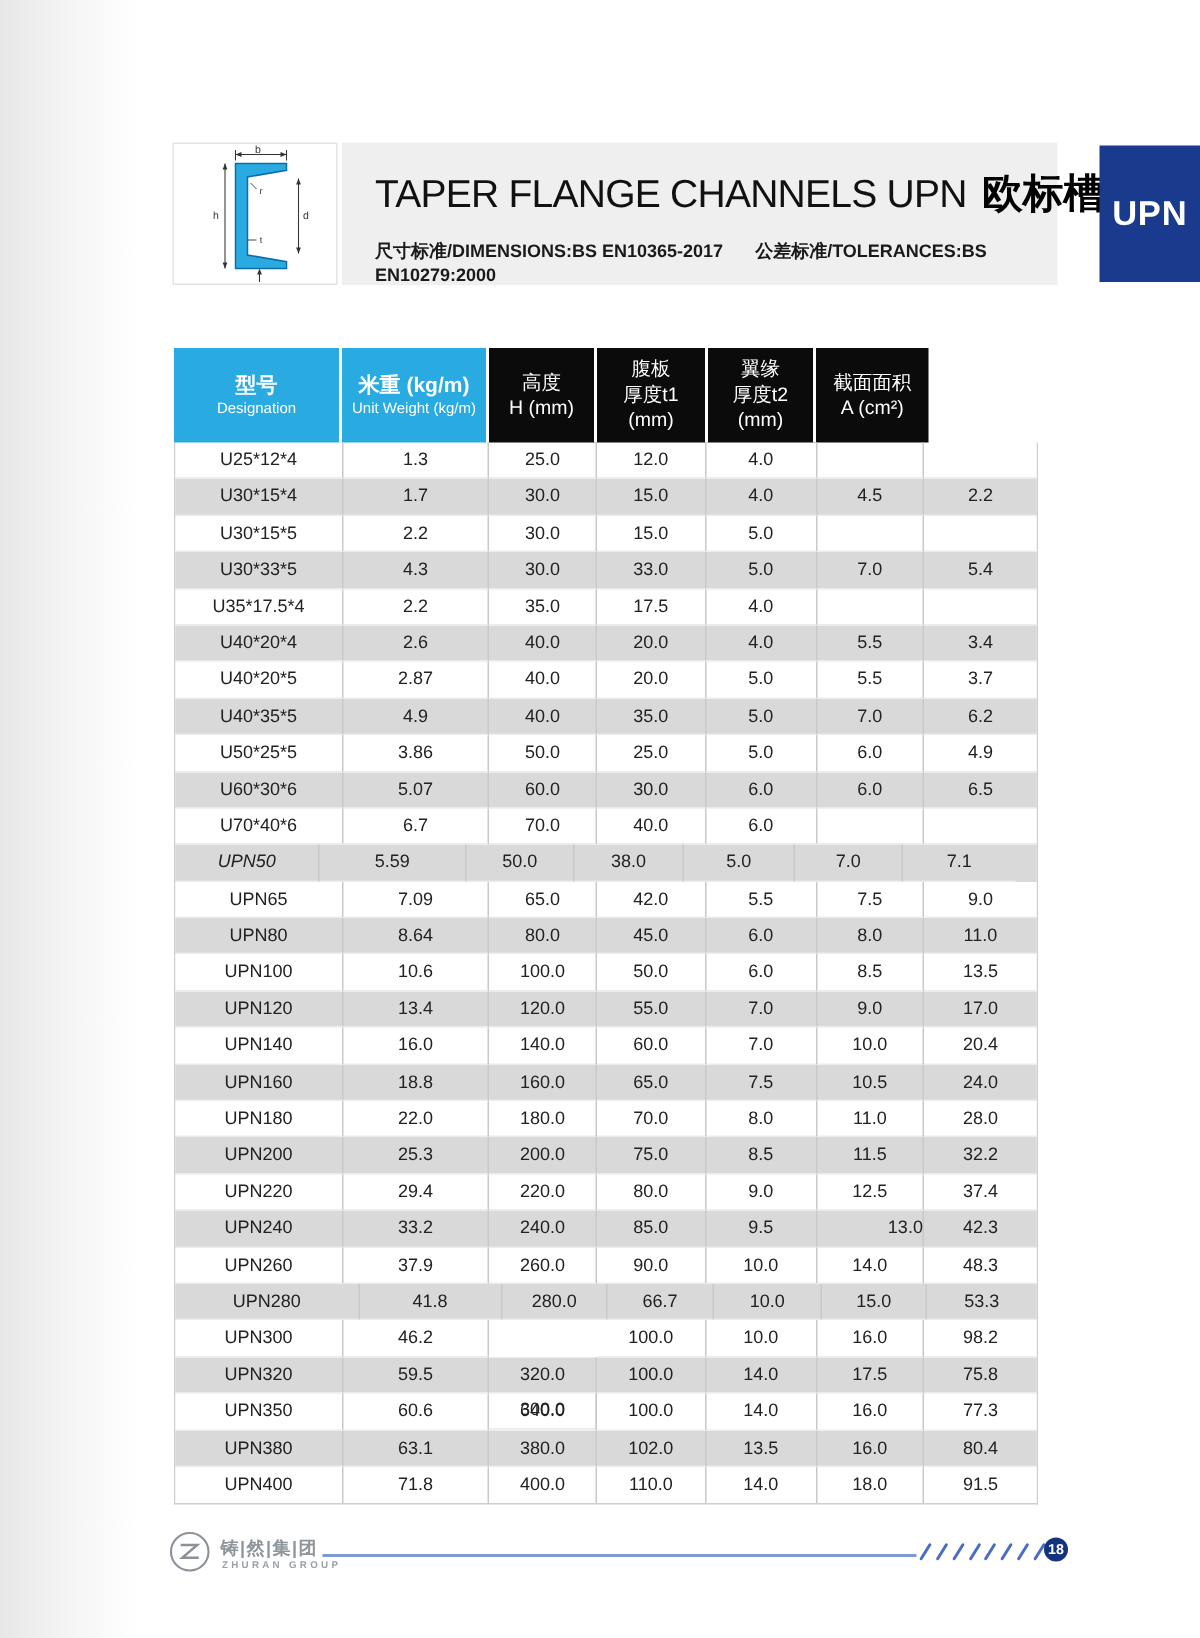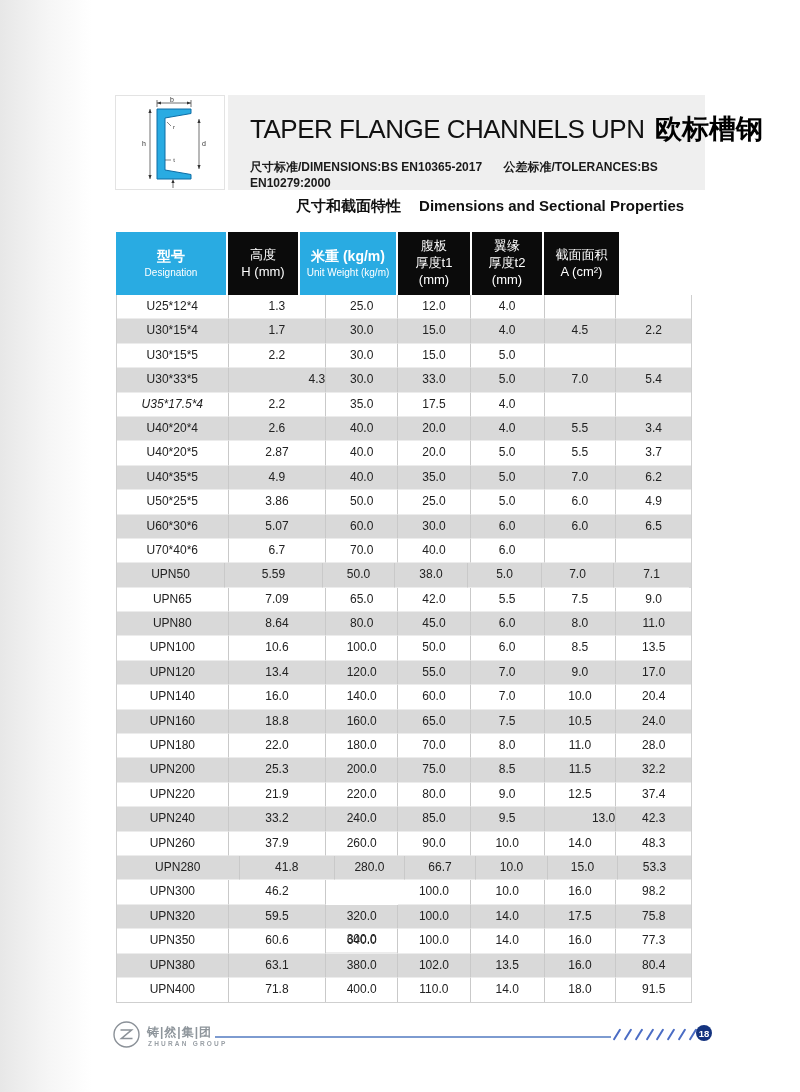--- a/index.html
+++ b/index.html
@@ -107,39 +107,36 @@
     <div class="title-line">
       <span class="title-en">TAPER FLANGE CHANNELS UPN</span>
       <span class="title-cn">欧标槽钢</span>
     </div>
     <div class="subtitle">
       <span>尺寸标准/DIMENSIONS:BS EN10365-2017</span>
       <span>公差标准/TOLERANCES:BS EN10279:2000</span>
     </div>
   </div>
 
-
-  <div class="section-title">
-    <span class="cn">尺寸和截面特性</span>
-    <span class="en">Dimensions and Sectional Properties</span>
-  </div>
+  <div class="upn-badge">UPN</div>
+
 
   <div class="spec-table">
     <div class="thead" id="thead">
         <div class="th blue" style="width: 112px;">
           <div class="th-cn">型号</div>
           <div class="th-sub">Designation</div>
         </div>
+        <div class="th blue" style="width: 98px;">
+          <div class="th-cn">米重 (kg/m)</div>
+          <div class="th-sub">Unit Weight (kg/m)</div>
+        </div>
         <div class="th dark" style="width: 72px;">
           <div class="th-line">高度</div>
           <div class="th-line">H (mm)</div>
-        </div>
-        <div class="th blue" style="width: 98px;">
-          <div class="th-cn">米重 (kg/m)</div>
-          <div class="th-sub">Unit Weight (kg/m)</div>
         </div>
         <div class="th dark" style="width: 74px;">
           <div class="th-line">腹板</div>
           <div class="th-line">厚度t1</div>
           <div class="th-line">(mm)</div>
         </div>
         <div class="th dark" style="width: 72px;">
           <div class="th-line">翼缘</div>
           <div class="th-line">厚度t2</div>
           <div class="th-line">(mm)</div>
@@ -172,29 +169,29 @@
           <div class="td" style="width: 112px;">U30*15*5</div>
           <div class="td" style="width: 98px;">2.2</div>
           <div class="td" style="width: 72px;">30.0</div>
           <div class="td" style="width: 73px;">15.0</div>
           <div class="td" style="width: 74px;">5.0</div>
           <div class="td" style="width: 72px;"></div>
           <div class="td" style="width: 75px;"></div>
         </div>
         <div class="tr even">
           <div class="td" style="width: 112px;">U30*33*5</div>
-          <div class="td" style="width: 98px; text-align: right;">4.3</div>
+          <div class="td" style="width: 98px;">4.3</div>
           <div class="td" style="width: 72px;">30.0</div>
           <div class="td" style="width: 73px;">33.0</div>
           <div class="td" style="width: 74px;">5.0</div>
           <div class="td" style="width: 72px;">7.0</div>
           <div class="td" style="width: 75px;">5.4</div>
         </div>
         <div class="tr odd">
-          <div class="td" style="width: 112px; font-style: italic;">U35*17.5*4</div>
+          <div class="td" style="width: 112px;">U35*17.5*4</div>
           <div class="td" style="width: 98px;">2.2</div>
           <div class="td" style="width: 72px;">35.0</div>
           <div class="td" style="width: 73px;">17.5</div>
           <div class="td" style="width: 74px;">4.0</div>
           <div class="td" style="width: 72px;"></div>
           <div class="td" style="width: 75px;"></div>
         </div>
         <div class="tr even">
           <div class="td" style="width: 112px;">U40*20*4</div>
           <div class="td" style="width: 98px;">2.6</div>
@@ -243,21 +240,21 @@
         <div class="tr odd">
           <div class="td" style="width: 112px;">U70*40*6</div>
           <div class="td" style="width: 98px;">6.7</div>
           <div class="td" style="width: 72px;">70.0</div>
           <div class="td" style="width: 73px;">40.0</div>
           <div class="td" style="width: 74px;">6.0</div>
           <div class="td" style="width: 72px;"></div>
           <div class="td" style="width: 75px;"></div>
         </div>
         <div class="tr even">
-          <div class="td" style="width: 108px;">UPN50</div>
+          <div class="td" style="width: 96px; font-style: italic;">UPN50</div>
           <div class="td" style="width: 98px;">5.59</div>
           <div class="td" style="width: 72px;">50.0</div>
           <div class="td" style="width: 73px;">38.0</div>
           <div class="td" style="width: 74px;">5.0</div>
           <div class="td" style="width: 72px;">7.0</div>
           <div class="td" style="width: 75px;">7.1</div>
         </div>
         <div class="tr odd">
           <div class="td" style="width: 112px;">UPN65</div>
           <div class="td" style="width: 98px;">7.09</div>
@@ -325,21 +322,21 @@
           <div class="td" style="width: 112px;">UPN200</div>
           <div class="td" style="width: 98px;">25.3</div>
           <div class="td" style="width: 72px;">200.0</div>
           <div class="td" style="width: 73px;">75.0</div>
           <div class="td" style="width: 74px;">8.5</div>
           <div class="td" style="width: 72px;">11.5</div>
           <div class="td" style="width: 75px;">32.2</div>
         </div>
         <div class="tr odd">
           <div class="td" style="width: 112px;">UPN220</div>
-          <div class="td" style="width: 98px;">21.9</div>
+          <div class="td" style="width: 98px;">29.4</div>
           <div class="td" style="width: 72px;">220.0</div>
           <div class="td" style="width: 73px;">80.0</div>
           <div class="td" style="width: 74px;">9.0</div>
           <div class="td" style="width: 72px;">12.5</div>
           <div class="td" style="width: 75px;">37.4</div>
         </div>
         <div class="tr even">
           <div class="td" style="width: 112px;">UPN240</div>
           <div class="td" style="width: 98px;">33.2</div>
           <div class="td" style="width: 72px;">240.0</div>

